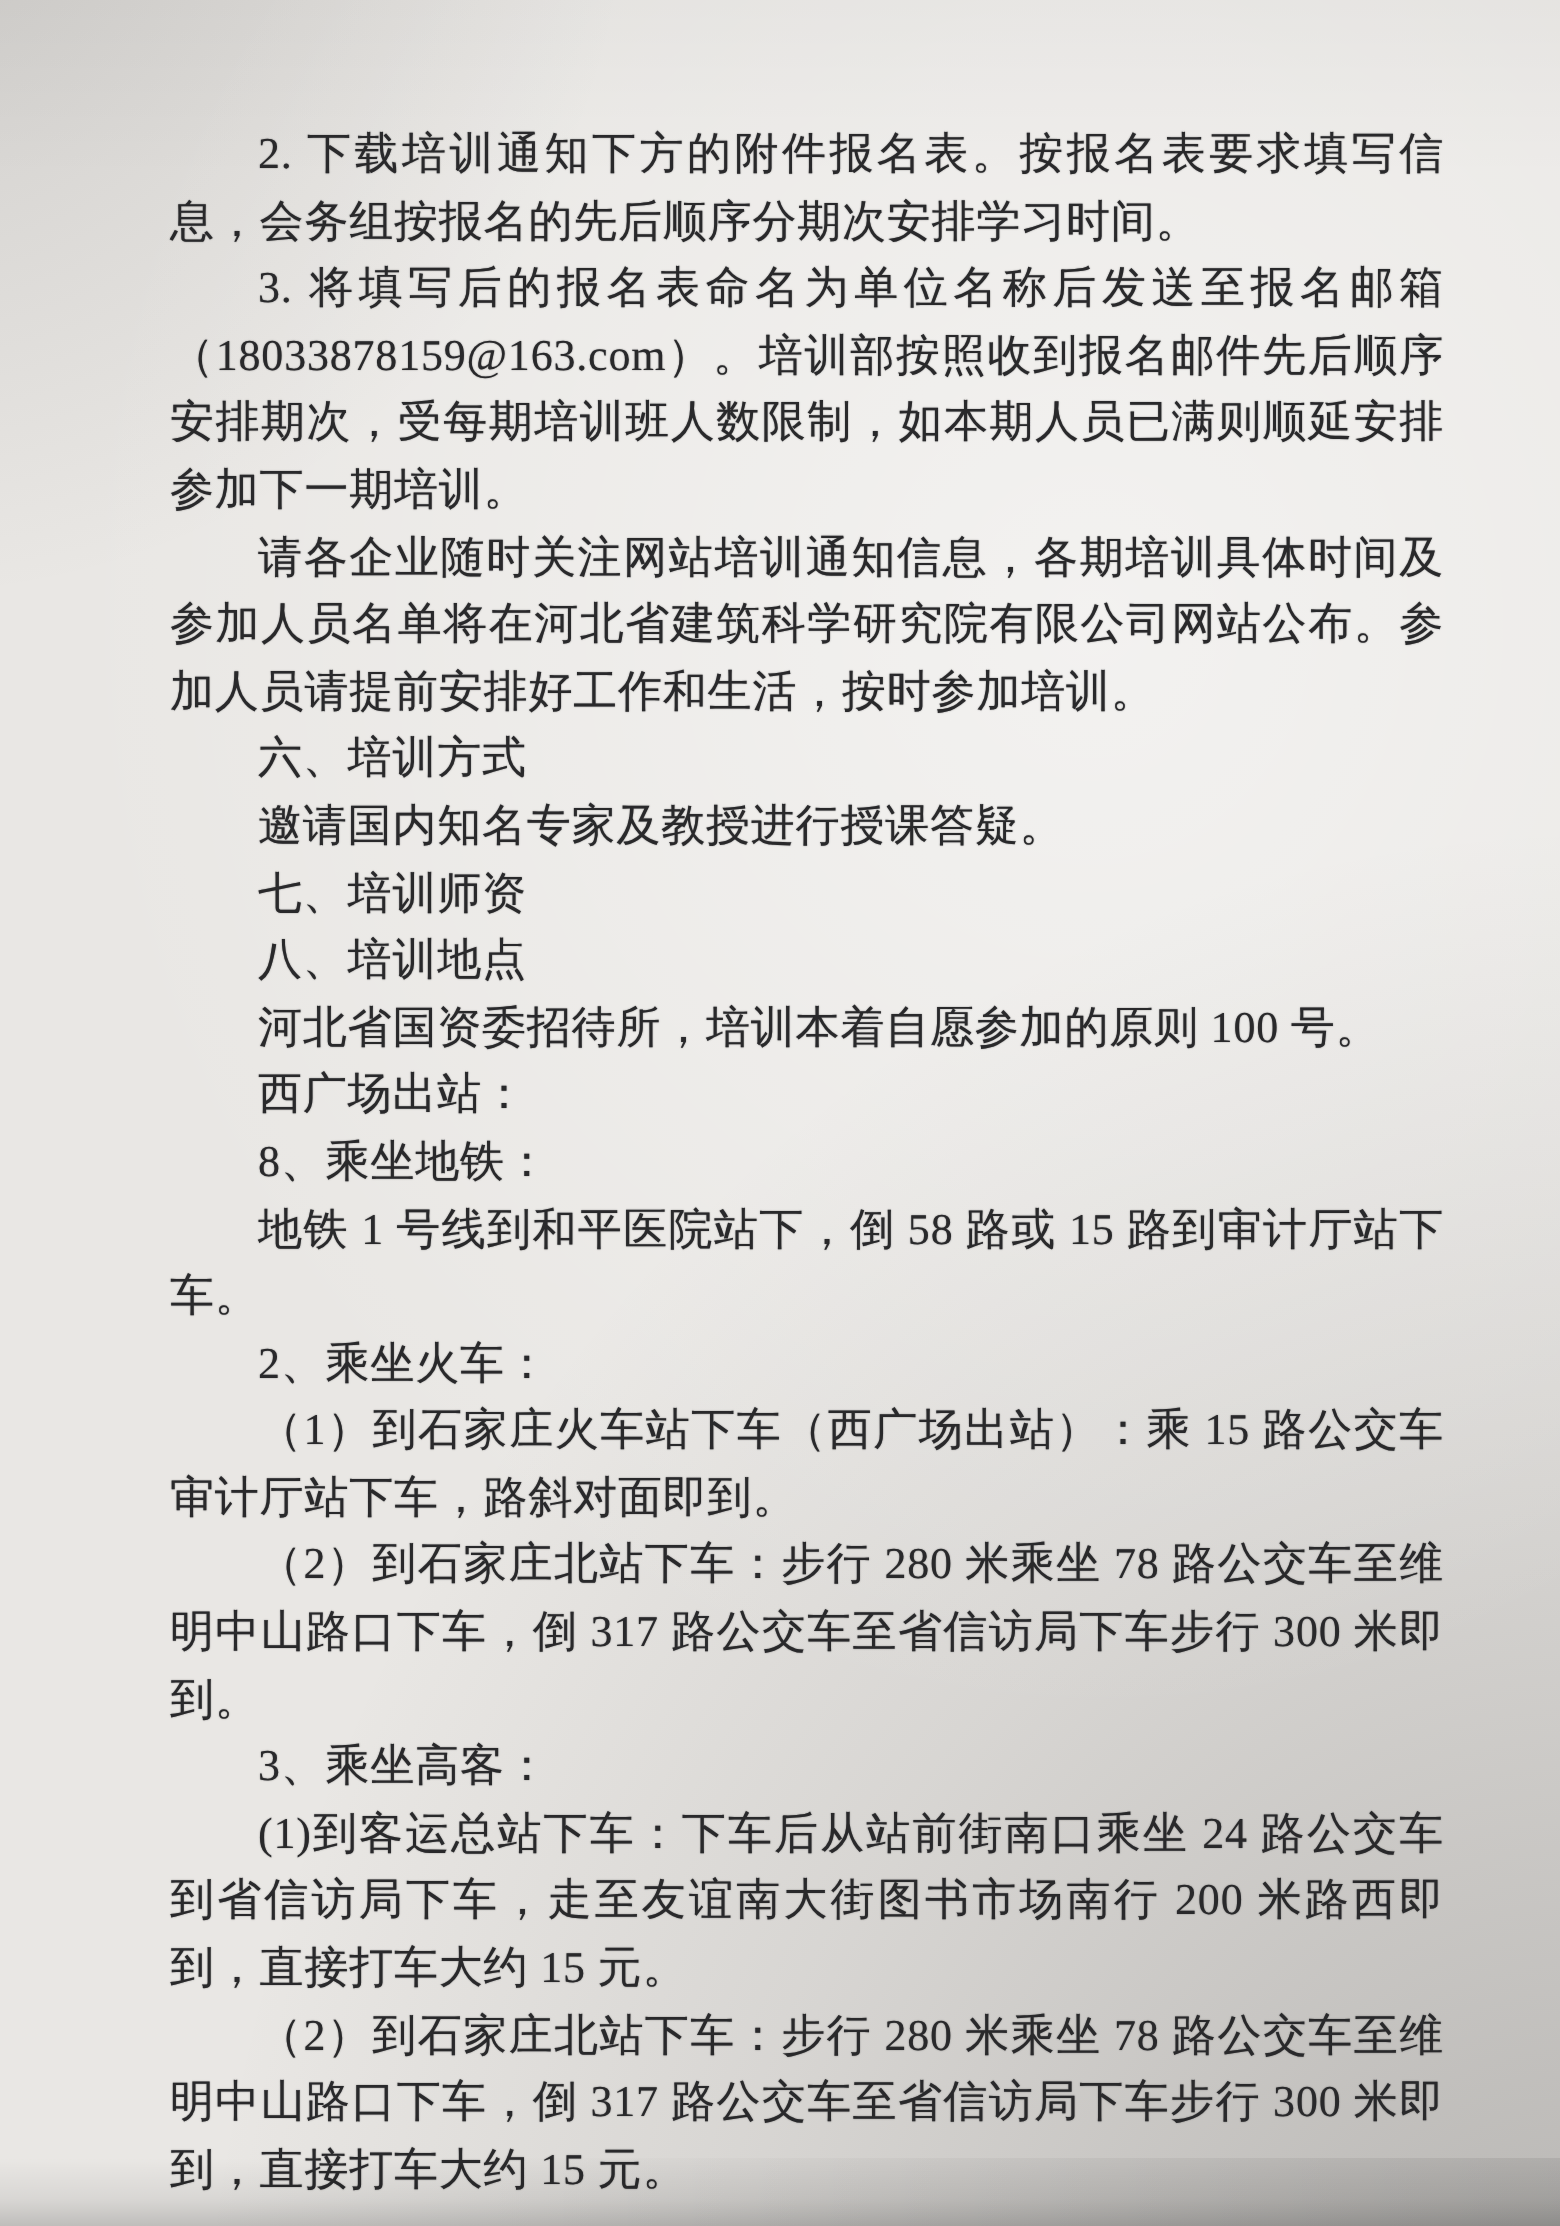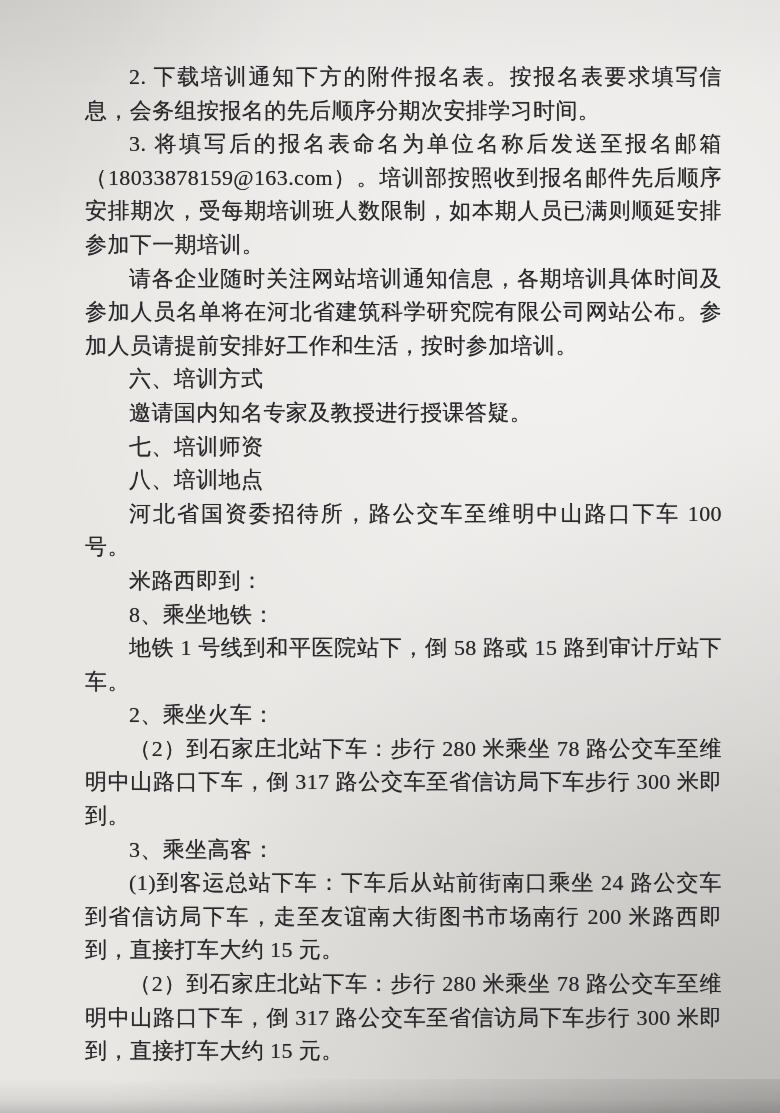--- a/index.html
+++ b/index.html
@@ -49,25 +49,26 @@
 
 <div class="photo">
   <div class="doc">
     <p class="para">2. 下载培训通知下方的附件报名表。按报名表要求填写信息，会务组按报名的先后顺序分期次安排学习时间。</p>
     <p class="para">3. 将填写后的报名表命名为单位名称后发送至报名邮箱（18033878159@163.com）。培训部按照收到报名邮件先后顺序安排期次，受每期培训班人数限制，如本期人员已满则顺延安排参加下一期培训。</p>
     <p class="para">请各企业随时关注网站培训通知信息，各期培训具体时间及参加人员名单将在河北省建筑科学研究院有限公司网站公布。参加人员请提前安排好工作和生活，按时参加培训。</p>
     <p class="para heading">六、培训方式</p>
     <p class="para">邀请国内知名专家及教授进行授课答疑。</p>
     <p class="para heading">七、培训师资</p>
     <p class="para heading">八、培训地点</p>
-    <p class="para">河北省国资委招待所，路公交车至维明中山路口下车 100 号。</p>
-    <p class="para">米路西即到：</p>
+    <p class="para">河北省国资委招待所，培训本着自愿参加的原则 100 号。</p>
+    <p class="para">西广场出站：</p>
     <p class="para heading">8、乘坐地铁：</p>
     <p class="para">地铁 1 号线到和平医院站下，倒 58 路或 15 路到审计厅站下车。</p>
     <p class="para heading">2、乘坐火车：</p>
+    <p class="para">（1）到石家庄火车站下车（西广场出站）：乘 15 路公交车审计厅站下车，路斜对面即到。</p>
     <p class="para">（2）到石家庄北站下车：步行 280 米乘坐 78 路公交车至维明中山路口下车，倒 317 路公交车至省信访局下车步行 300 米即到。</p>
     <p class="para heading">3、乘坐高客：</p>
     <p class="para">(1)到客运总站下车：下车后从站前街南口乘坐 24 路公交车到省信访局下车，走至友谊南大街图书市场南行 200 米路西即到，直接打车大约 15 元。</p>
     <p class="para">（2）到石家庄北站下车：步行 280 米乘坐 78 路公交车至维明中山路口下车，倒 317 路公交车至省信访局下车步行 300 米即到，直接打车大约 15 元。</p>
 
   </div>
   <div class="bottom-shade"></div>
 </div>
 
 </body></html>

